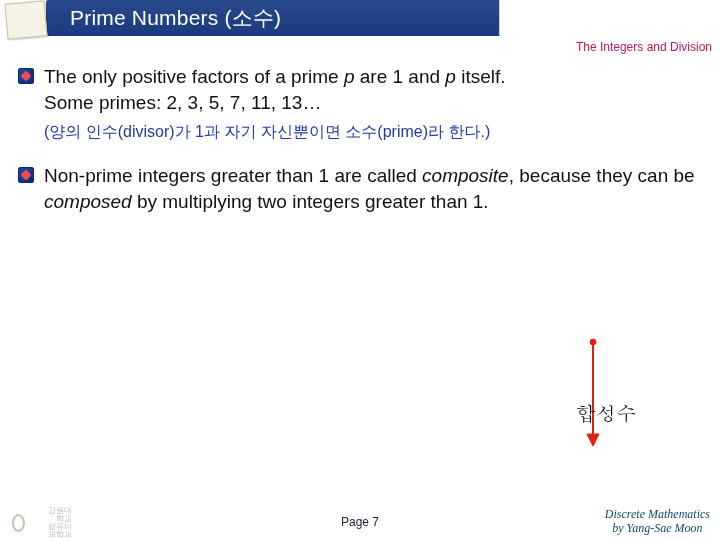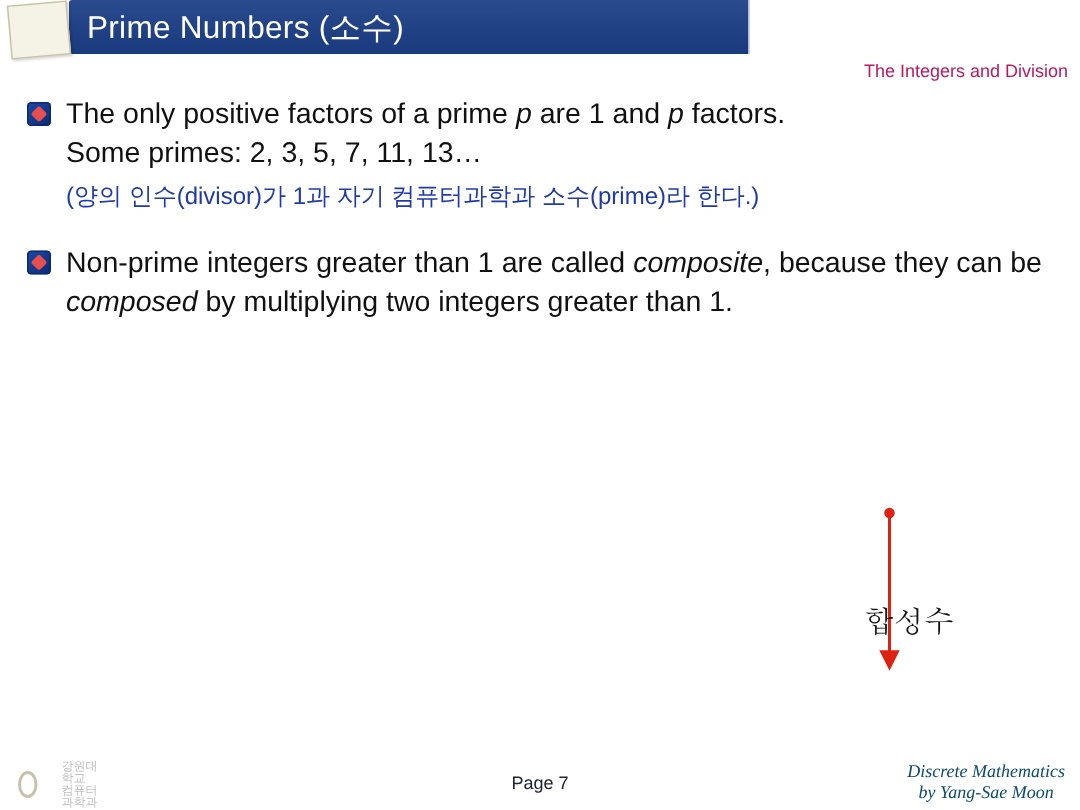--- a/index.html
+++ b/index.html
@@ -19,21 +19,21 @@
   .title-bar {
     position: absolute;
     left: 46px;
     top: 0;
     right: 0;
     height: 36px;
     background: linear-gradient(#2a4a8e 0%, #1a3a7e 100%);
     border-radius: 2px;
     display: flex;
     align-items: center;
-    padding-left: 12px;
+    padding-left: 24px;
   }
   .title-bar span {
     color: #ffffff;
     font-size: 21px;
     letter-spacing: 0.2px;
   }
   .title-bar::after {
     content: "";
     position: absolute;
     right: 0;
@@ -139,20 +139,21 @@
   .footer-logo {
     position: absolute;
     left: 12px;
     bottom: 6px;
     width: 60px;
     height: 22px;
     opacity: 0.55;
     display: flex;
     align-items: center;
     gap: 16px;
+    text-align: right;
   }
   .logo-circ {
     width: 18px;
     height: 18px;
     border-radius: 50%;
     border: 2px solid #9a8d66;
   }
   .logo-txt {
     font-size: 8px;
     line-height: 1;
@@ -187,23 +188,23 @@
     <div class="clip-paper"></div>
   </div>
   <div class="section-label">The Integers and Division</div>
 </div>
 
 <div class="content">
 
 
   <div class="item">
     <div class="bullet"></div>
-    <span>The only positive factors of a prime </span><span class="italic">p</span><span> are 1 and </span><span class="italic">p</span><span> factors.</span>
+    <span>The only positive factors of a prime </span><span class="italic">p</span><span> are 1 and </span><span class="italic">p</span><span> itself.</span>
     <div>Some primes: 2, 3, 5, 7, 11, 13…</div>
-    <div class="ko-note">(양의 인수(divisor)가 1과 자기 컴퓨터과학과 소수(prime)라 한다.)</div>
+    <div class="ko-note">(양의 인수(divisor)가 1과 자기 자신뿐이면 소수(prime)라 한다.)</div>
   </div>
 
   <div class="item" style="position:relative;margin-top:20px;">
     <div class="bullet"></div>
     <span>Non-prime integers greater than 1 are called </span><span class="italic">composite</span><span>, because they can be </span><span class="italic">composed</span><span> by multiplying two integers greater than 1.</span>
   </div>
 
   <svg class="arrow" style="left:555px; top:272px;" width="40" height="120">
     <line x1="20" y1="6" x2="20" y2="100" stroke="#d21" stroke-width="2"></line>
     <polygon points="20,110 14,98 26,98" fill="#d21"></polygon>

